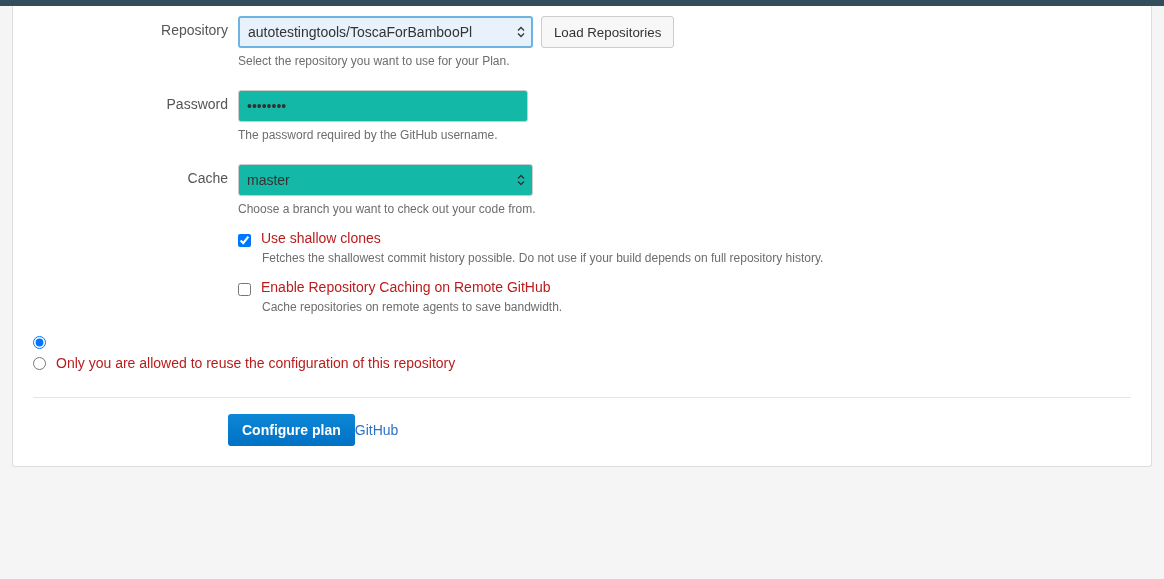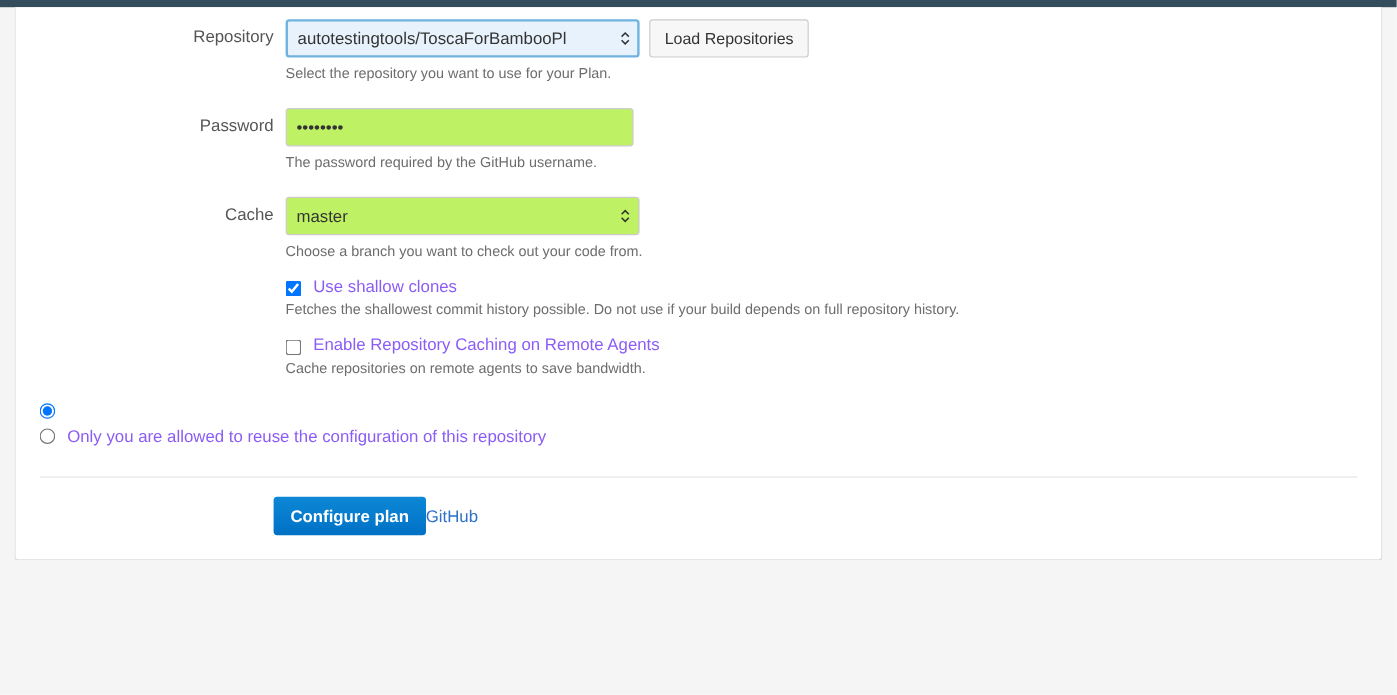--- a/index.html
+++ b/index.html
@@ -35,21 +35,21 @@
       color: #555;
     }
     .field-col {
       flex: 1;
     }
     input[type="password"], .select-box {
       border: 1px solid #ccc;
       border-radius: 3px;
       font-size: 14px;
       color: #333;
-      background: #bef264;
+      background: #14b8a6;
       height: 32px;
       padding: 4px 8px;
     }
     input[type="password"] {
       width: 290px;
     }
     .select-wrap {
       position: relative;
       display: inline-block;
     }
@@ -99,26 +99,27 @@
       display: flex;
       align-items: flex-start;
       margin-top: 6px;
     }
     .check-item input[type="checkbox"],
     .check-item input[type="radio"] {
       margin-top: 4px;
       margin-right: 10px;
     }
     .check-label {
-      color: #8b5cf6;
+      color: #b91c1c;
     }
     .subhelp {
       color: #6d6d6d;
       font-size: 12px;
       margin-top: 4px;
+      margin-left: 24px;
       margin-bottom: 14px;
     }
     .divider {
       border-top: 1px solid #e5e5e5;
       margin: 20px 0 16px 0;
     }
     .actions {
       margin-left: 195px;
       display: flex;
       align-items: center;
@@ -198,21 +199,21 @@
       
       <div class="check-item">
         <input type="checkbox" id="cb-shallow" checked="" style="">
         <label for="cb-shallow" class="check-label">Use shallow clones</label>
       </div>
       <div class="subhelp">Fetches the shallowest commit history possible. Do not use if your build depends on full repository history.</div>
 
       
       <div class="check-item">
         <input type="checkbox" id="cb-caching" style="">
-        <label for="cb-caching" class="check-label">Enable Repository Caching on Remote Agents</label>
+        <label for="cb-caching" class="check-label">Enable Repository Caching on Remote GitHub</label>
       </div>
       <div class="subhelp">Cache repositories on remote agents to save bandwidth.</div>
     </div>
   </div>
 
   <div class="form-row">
     <div class="field-col">
       <div class="radio-item">
         <input type="radio" name="repoaccess" id="ra0" checked="" style="">
       </div>

